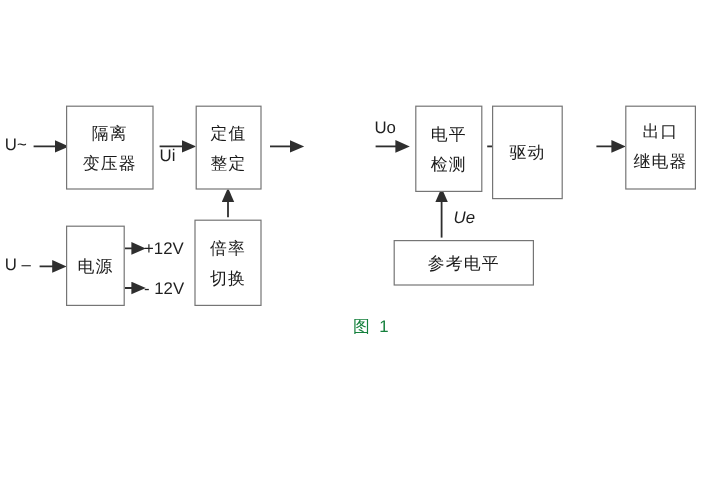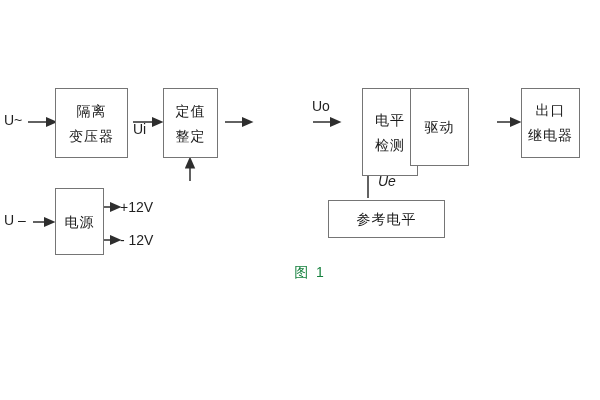--- a/index.html
+++ b/index.html
@@ -54,38 +54,42 @@
     <span>隔离</span>
     <span>变压器</span>
   </div>
 
   <div class="block" style="left:163px;top:88px;width:55px;height:70px;">
     <span>定值</span>
     <span>整定</span>
   </div>
 
 
-  <div class="block" style="left:362px;top:88px;width:56px;height:88px;">
+  <div class="block" style="left:346px;top:88px;width:56px;height:72px;">
     <span>电平</span>
     <span>检测</span>
   </div>
 
   <div class="block" style="left:410px;top:88px;width:59px;height:78px;">
     <span>驱动</span>
   </div>
 
   <div class="block" style="left:521px;top:88px;width:59px;height:70px;font-family:Liberation Mono, monospace;">
     <span>出口</span>
     <span>继电器</span>
   </div>
 
   <div class="block" style="left:55px;top:188px;width:49px;height:67px;">
     <span>电源</span>
   </div>
 
+  <div class="block" style="left:162px;top:183px;width:56px;height:72px;">
+    <span>倍率</span>
+    <span>切换</span>
+  </div>
 
   <div class="block" style="left:328px;top:200px;width:117px;height:38px;text-align:right;">
     <span>参考电平</span>
   </div>
 
   <div class="siglabel" style="left:4px;top:113px;">U~</div>
   <div class="siglabel" style="left:4px;top:213px;">U –</div>
   <div class="siglabel" style="left:133px;top:82px;margin-top:40px;">Ui</div>
   <div class="siglabel" style="left:312px;top:99px;">Uo</div>
   <div class="siglabel" style="left:378px;top:174px;font-style:italic;">Ue</div>

